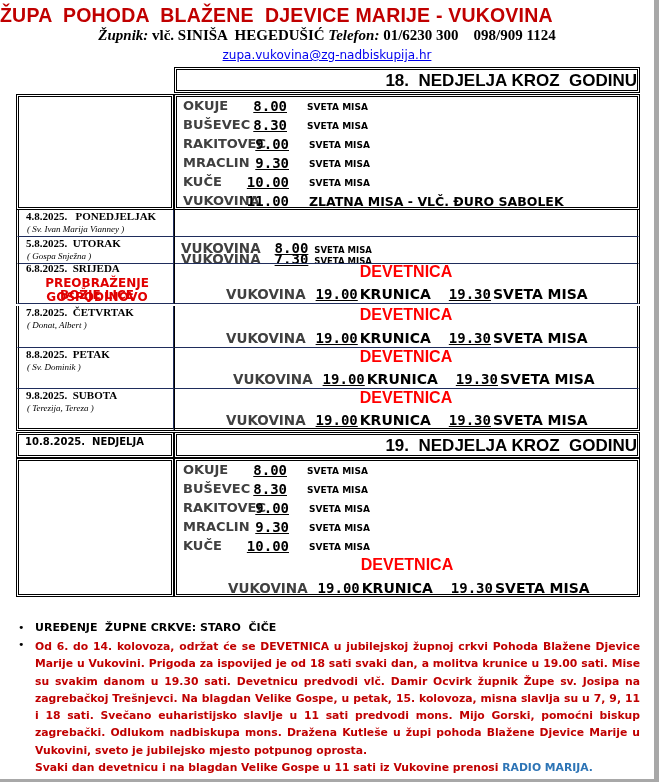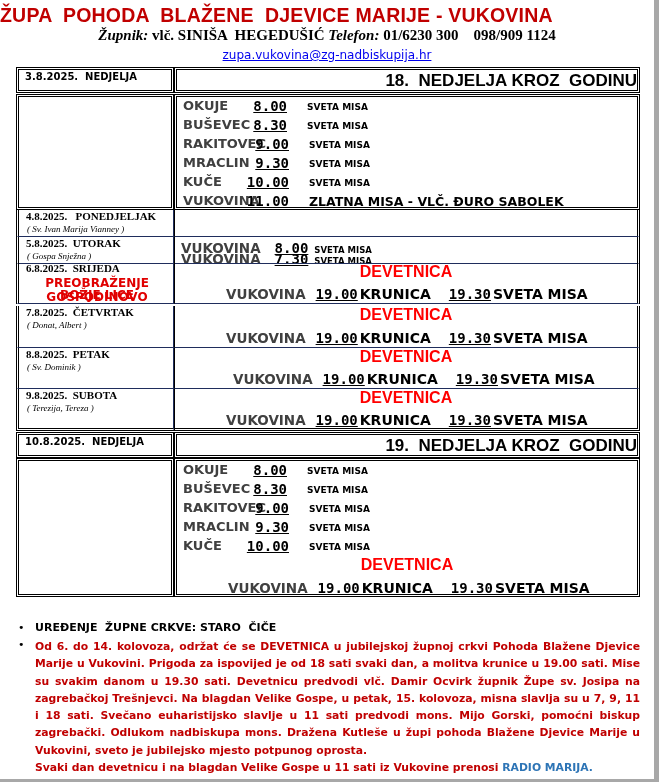--- a/index.html
+++ b/index.html
@@ -79,23 +79,20 @@
 <div class="rightbar"></div>
 <div class="bottombar"></div>
 
 <div class="hdr-title">ŽUPA  POHODA  BLAŽENE  DJEVICE MARIJE - VUKOVINA</div>
 <div class="hdr-line"><i>Župnik:</i><span> vlč. SINIŠA  HEGEDUŠIĆ </span><i>Telefon:</i><span> 01/6230 300    098/909 1124</span></div>
 <div class="hdr-email">zupa.vukovina@zg-nadbiskupija.hr</div>
 
 <div class="tbl">
 
   <div class="row" style="top:0; height:26px;">
-    <div class="cell lc dbl">
-        <span class="date-bold">3.8.2025.  NEDJELJA</span>
-      </div>
     <div class="cell rc dbl">
         <div class="sunday-title" style="line-height:21px;">18.  NEDJELJA KROZ  GODINU</div>
       </div>
   </div>
 
   <div class="row" style="top:27px; height:116px;">
     <div class="cell lc dbl"></div>
     <div class="cell rc dbl" id="s1-masses">
         <div class="mass-line" style="top: 1px;">
           <span class="place">OKUJE</span>

